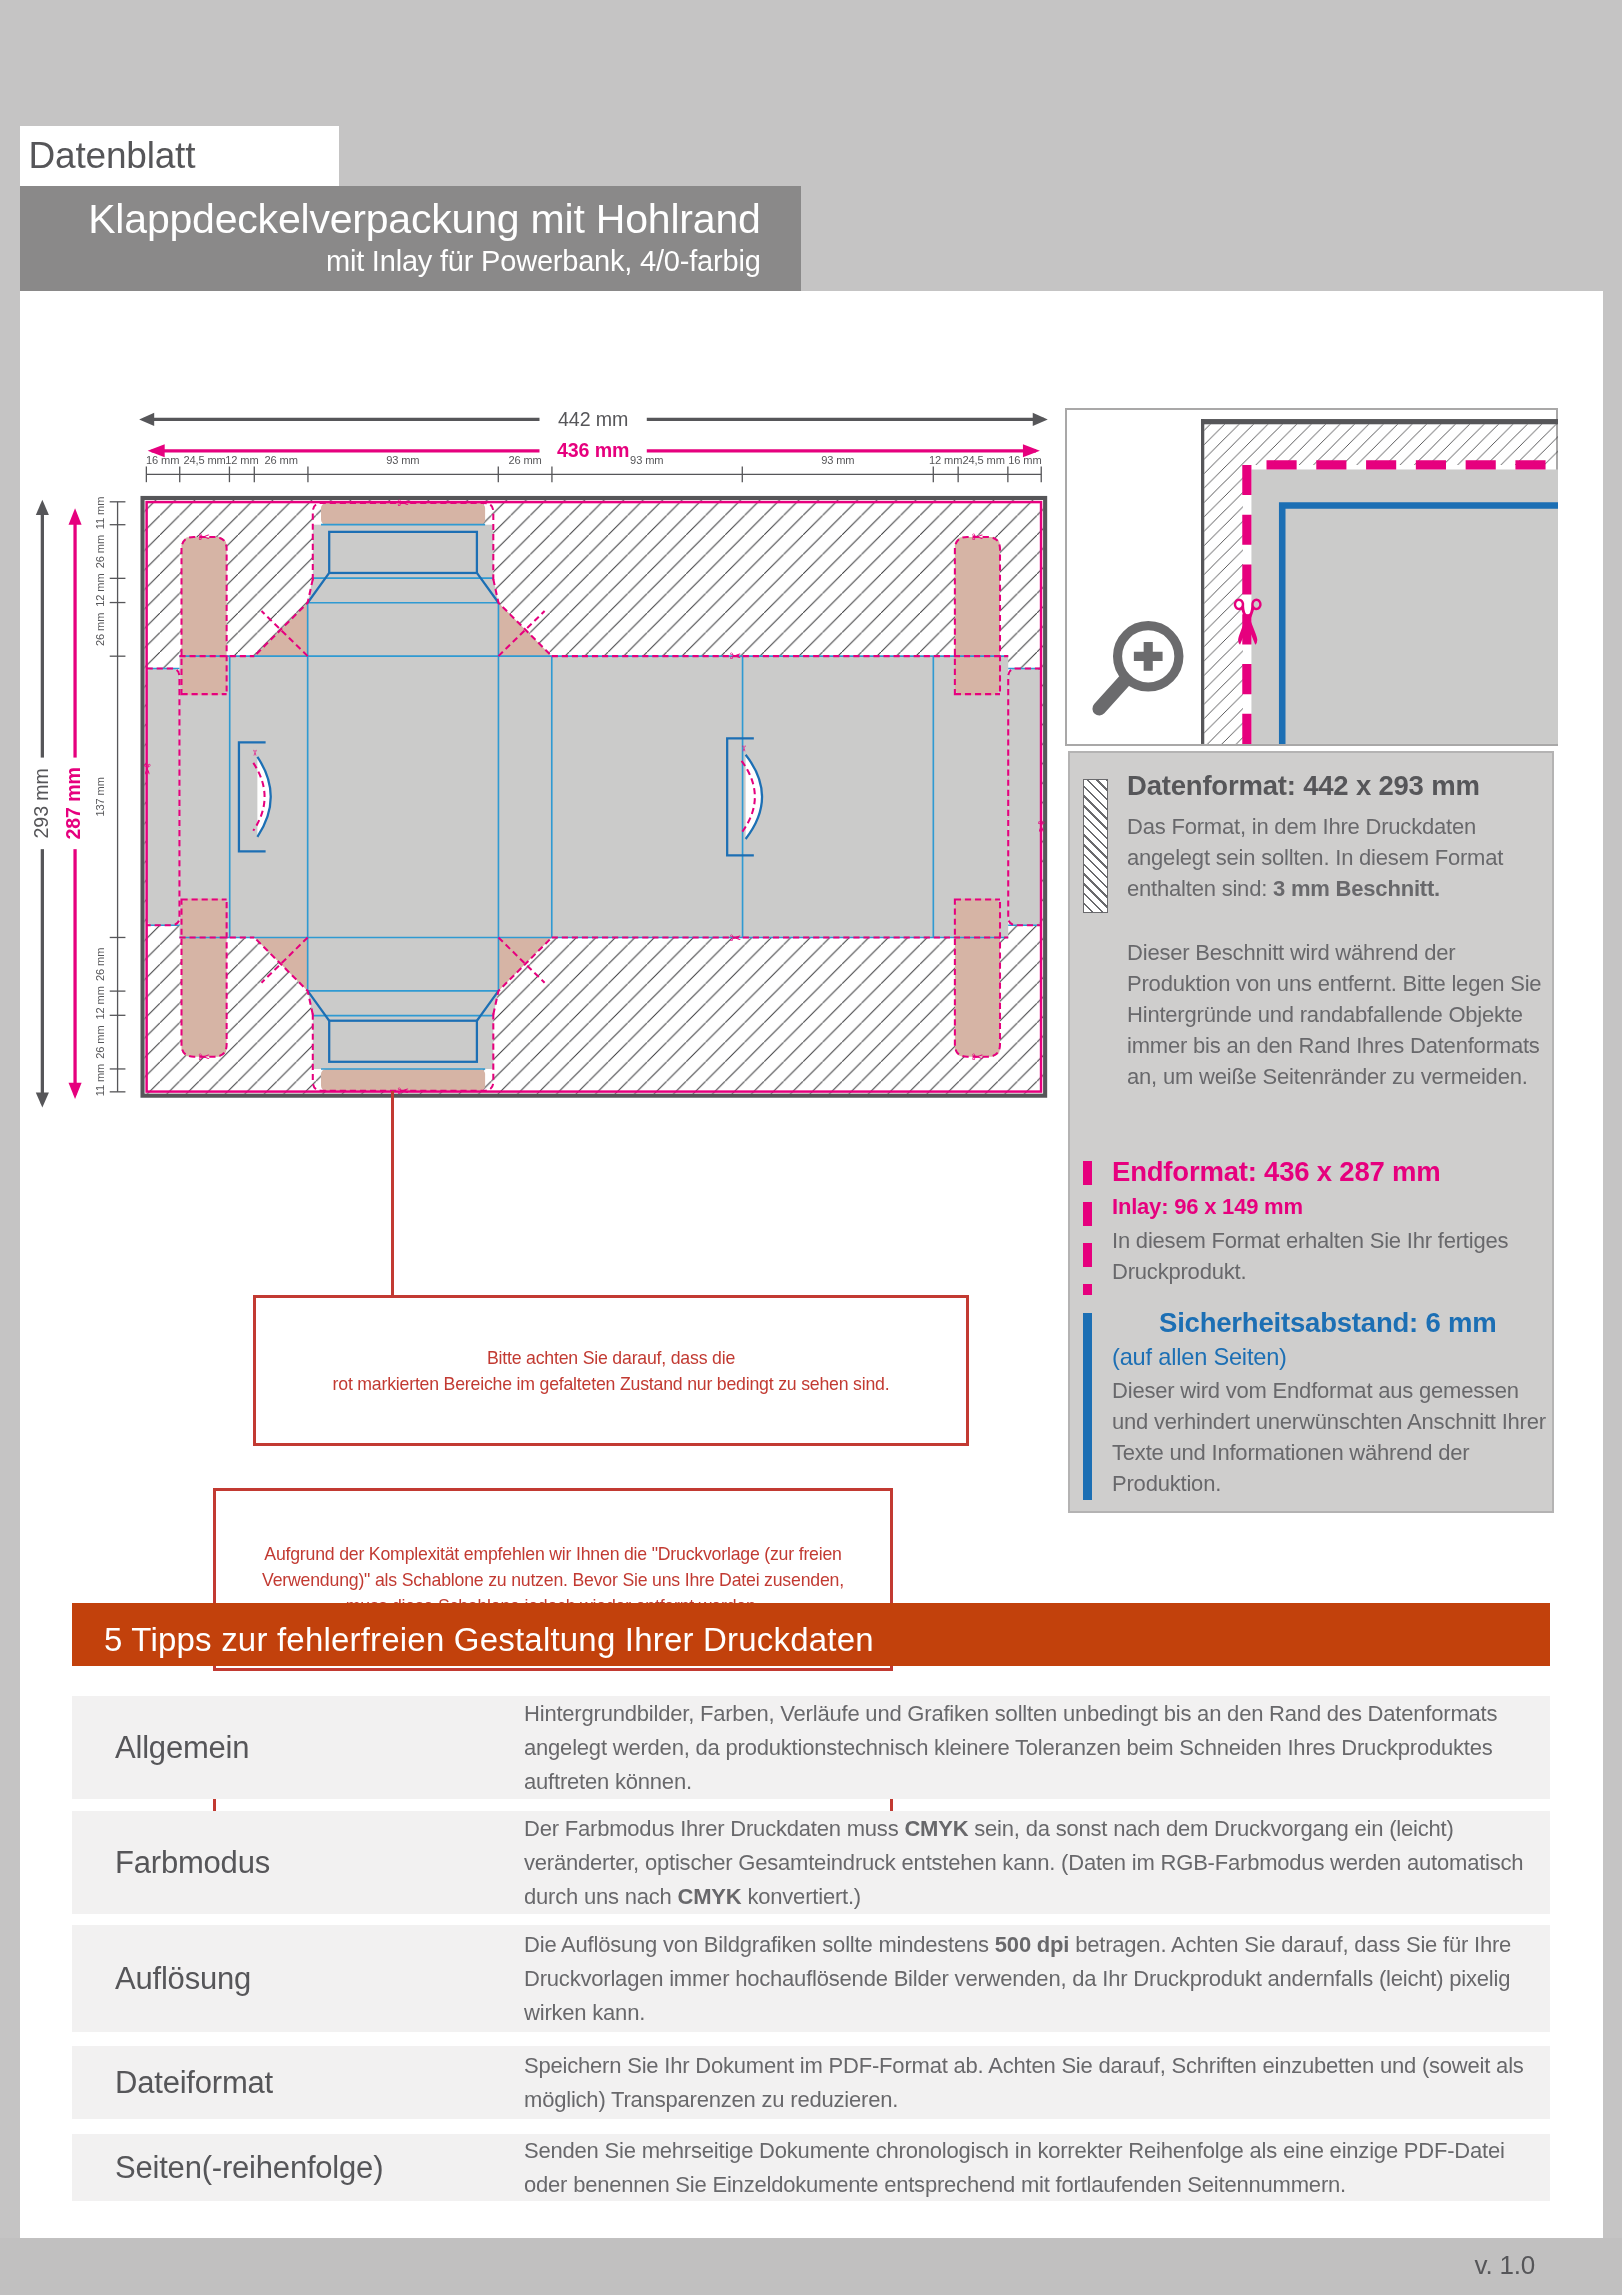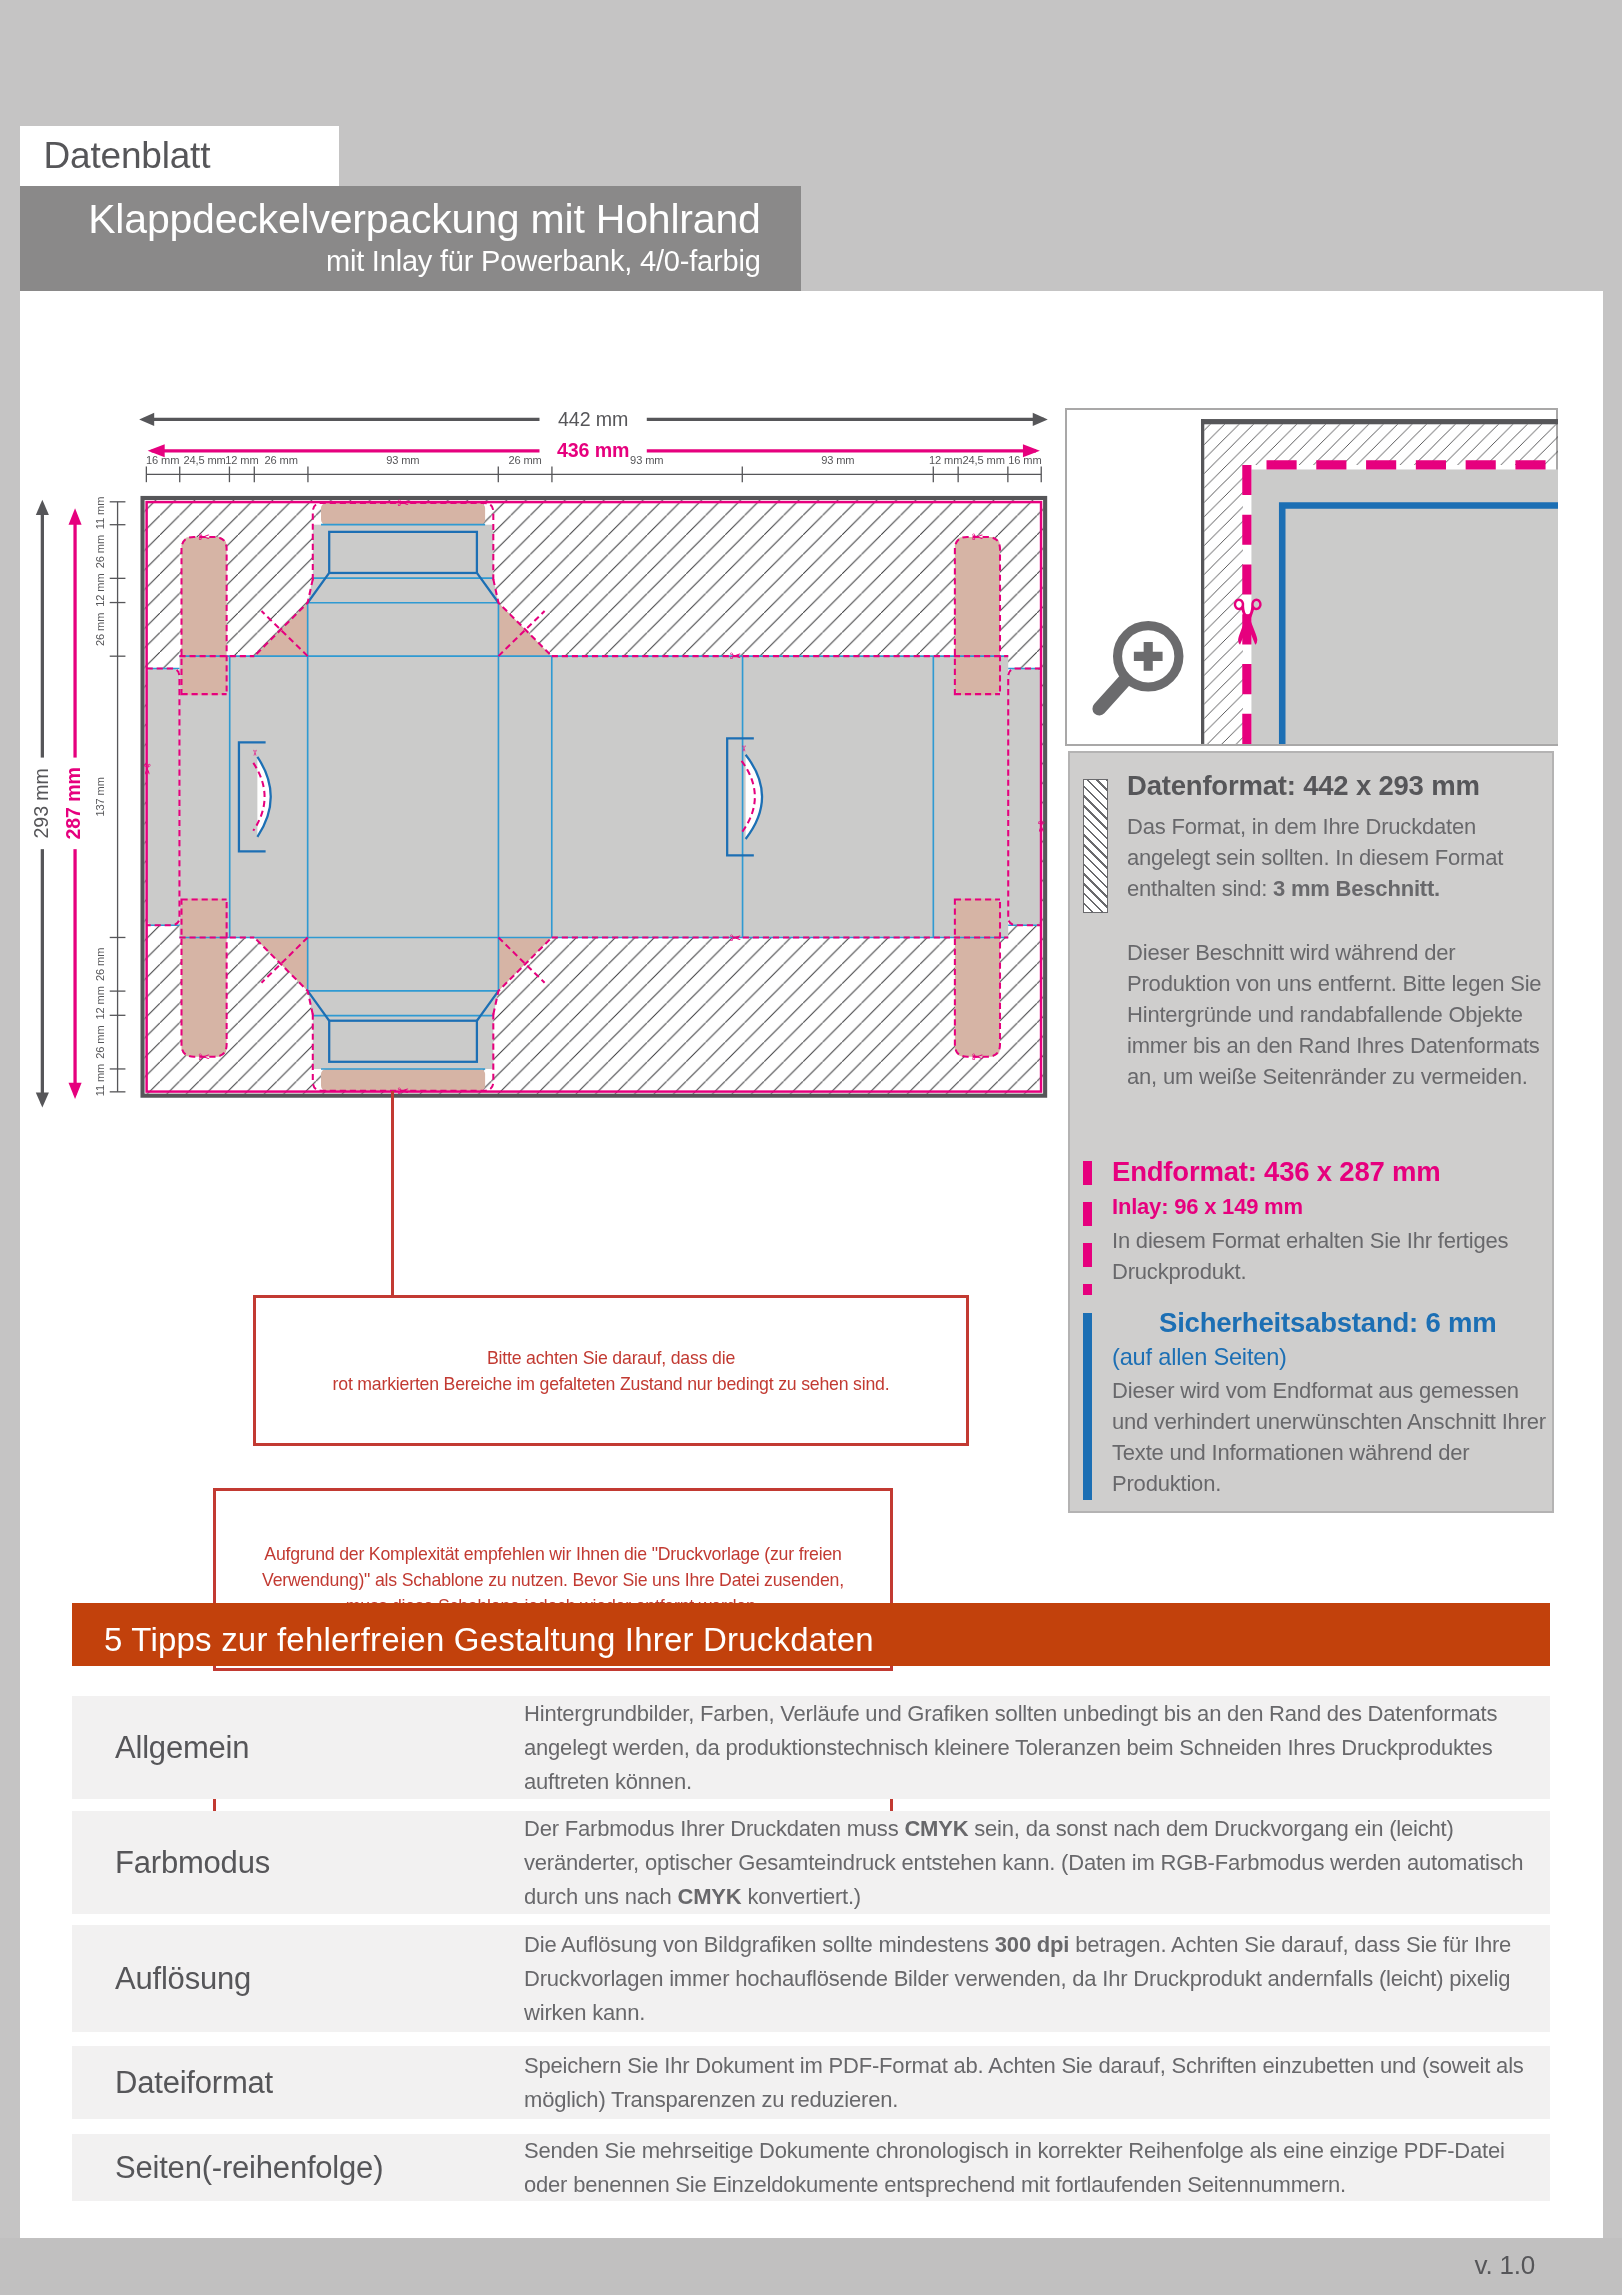--- a/index.html
+++ b/index.html
@@ -2,21 +2,21 @@
 <html style="font-size:10.5px"><head>
 <meta charset="utf-8">
 <style>
   html,body{margin:0;padding:0;background:#e8e8e8;}
   *{box-sizing:border-box;}
   .page{position:relative;width:1623px;height:2295px;background:#ffffff;font-family:"Liberation Sans",sans-serif;overflow:hidden;letter-spacing:-0.2px;}
   .abs{position:absolute;}
   
   .header-zone{left:0;top:0;width:1623px;height:291px;background:#c5c4c4;}
   .doc-label-box{left:19.6px;top:126px;width:319px;height:60px;background:#ffffff;}
-  .doc-label{padding-left:24px;line-height:60px;font-size:37px;color:#565659;}
+  .doc-label{padding-left:9px;line-height:60px;font-size:37px;color:#565659;}
   .title-band{left:19.6px;top:186px;width:781px;height:105px;background:#8a8989;color:#ffffff;text-align:right;padding-right:40px;}
   .title-line1{font-size:41px;margin-top:9.2px;line-height:48px;}
   .title-line2{font-size:29px;line-height:37px;}
   .side-border{top:291px;width:19.6px;height:1947px;background:#c5c4c4;}
   .footer-bar{left:0;top:2238px;width:1623px;height:58px;background:#c1c0c0;color:#565659;font-size:26px;text-align:right;padding-right:88px;line-height:55px;}
   
   .detail-box{left:1065px;top:408px;width:493px;height:338px;background:#ffffff;border:2px solid #a9a8a8;}
   
   .info-panel{left:1068px;top:751px;width:486px;height:762px;background:#cfcecd;border:2px solid #b4b3b3;}
   .ph{font-weight:bold;font-size:27.5px;color:#565659;}
@@ -294,21 +294,21 @@
   </div>
   <div class="abs tip-row r2">
     <div class="tip-label">Farbmodus</div>
     <div class="tip-body">
         <div><span>Der Farbmodus Ihrer Druckdaten muss </span><span class="b">CMYK</span><span> sein, da sonst nach dem Druckvorgang ein (leicht) veränderter, optischer Gesamteindruck entstehen kann. (Daten im RGB-Farbmodus werden automatisch durch uns nach </span><span class="b">CMYK</span><span> konvertiert.)</span></div>
       </div>
   </div>
   <div class="abs tip-row r3">
     <div class="tip-label">Auflösung</div>
     <div class="tip-body">
-        <div><span>Die Auflösung von Bildgrafiken sollte mindestens </span><span class="b">300 dpi</span><span> betragen. Achten Sie darauf, dass Sie für Ihre Druckvorlagen immer hochauflösende Bilder verwenden, da Ihr Druckprodukt andernfalls (leicht) pixelig wirken kann.</span></div>
+        <div><span>Die Auflösung von Bildgrafiken sollte mindestens </span><span class="b">500 dpi</span><span> betragen. Achten Sie darauf, dass Sie für Ihre Druckvorlagen immer hochauflösende Bilder verwenden, da Ihr Druckprodukt andernfalls (leicht) pixelig wirken kann.</span></div>
       </div>
   </div>
   <div class="abs tip-row r5">
     <div class="tip-label">Seiten(-reihenfolge)</div>
     <div class="tip-body">
         <div><span>Senden Sie mehrseitige Dokumente chronologisch in korrekter Reihenfolge als eine einzige PDF-Datei oder benennen Sie Einzeldokumente entsprechend mit fortlaufenden Seitennummern.</span></div>
       </div>
   </div>
   <div class="abs tip-row r4">
     <div class="tip-label">Dateiformat</div>

